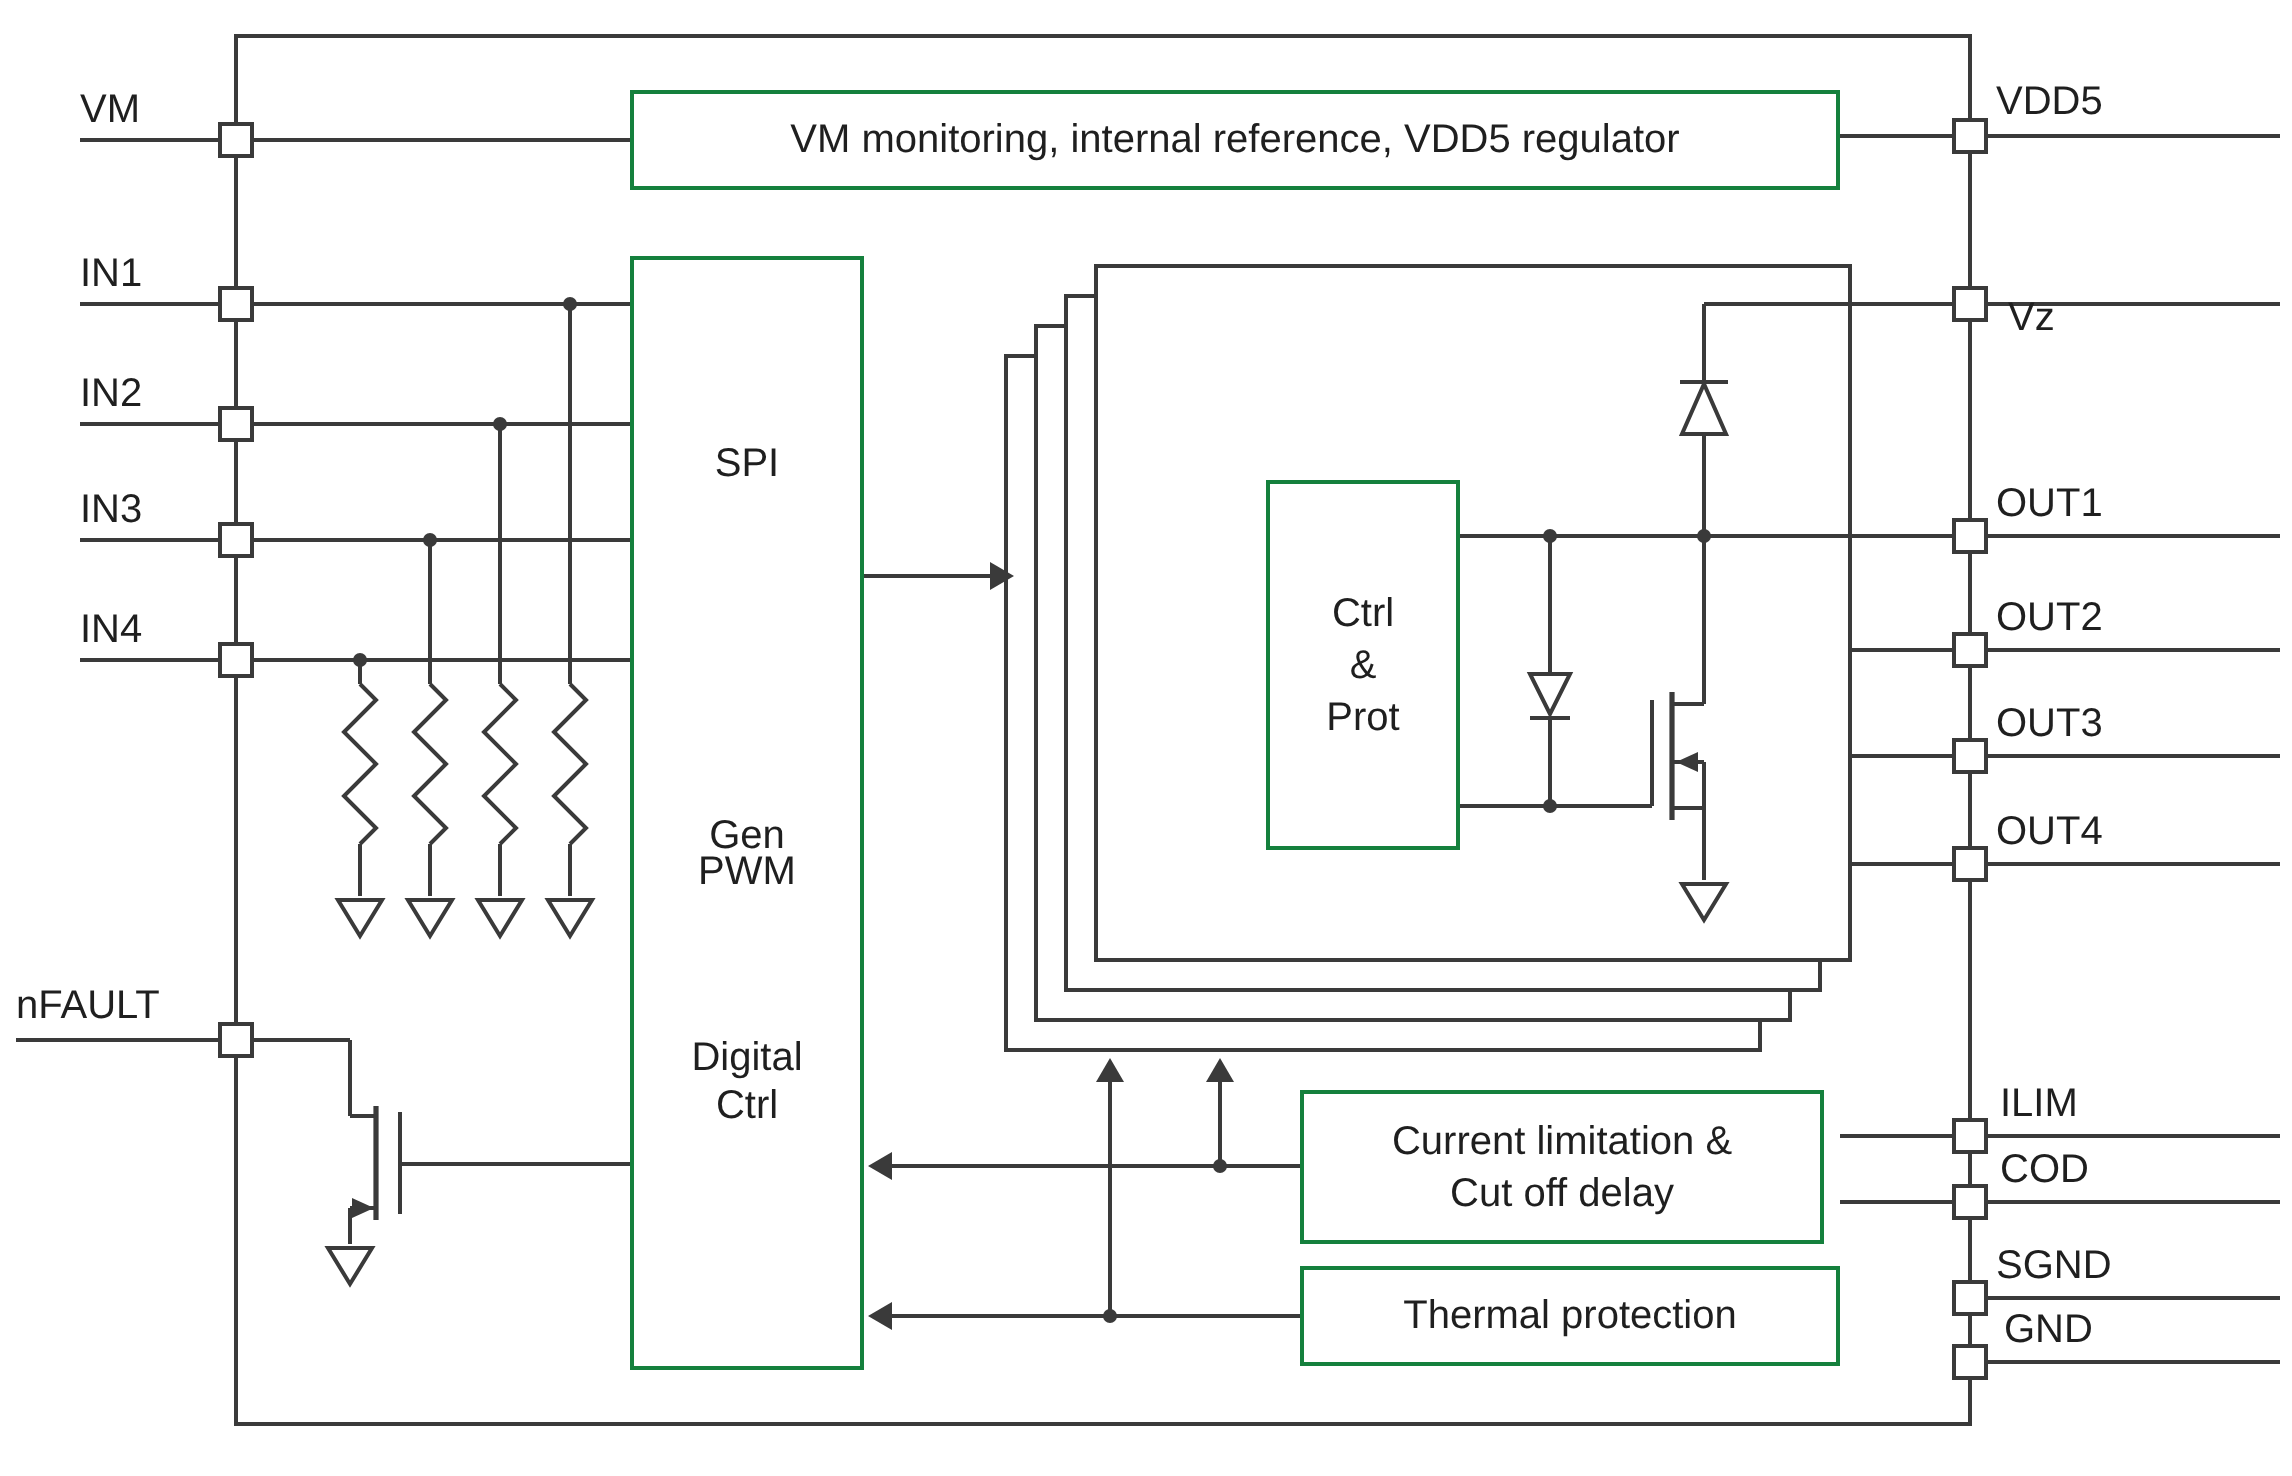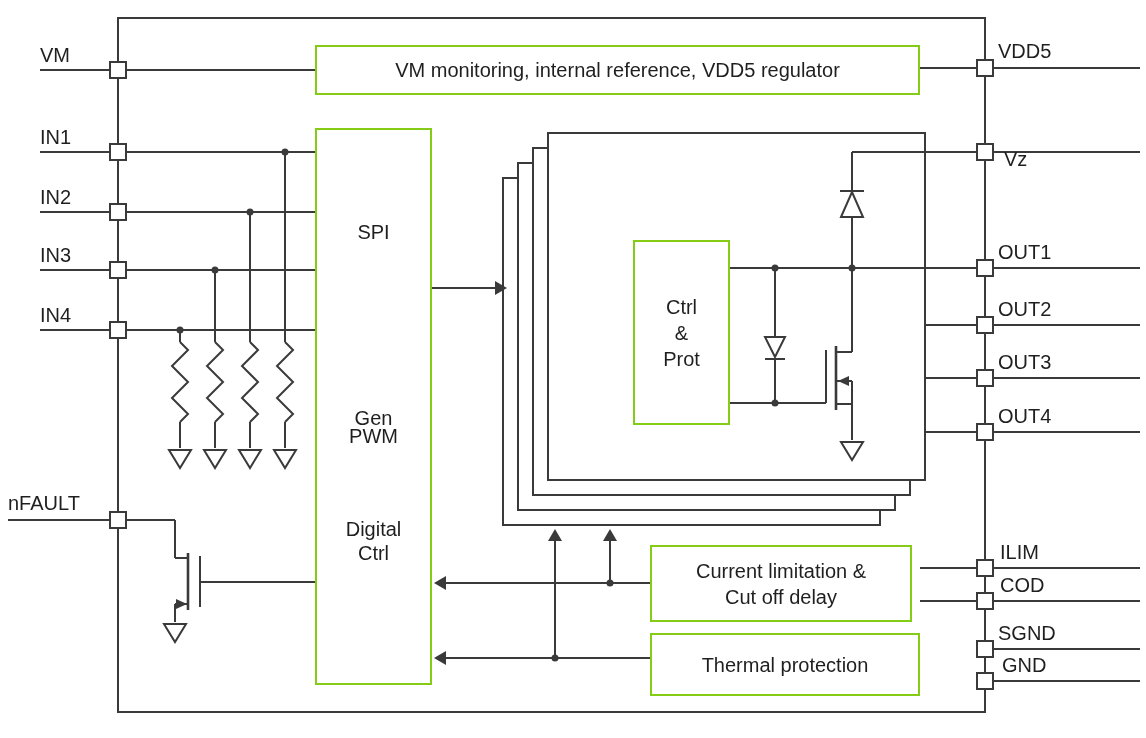--- a/index.html
+++ b/index.html
@@ -2,21 +2,21 @@
 <html><head>
 <meta charset="utf-8">
 <style>
   html,body{margin:0;padding:0;background:#fff;}
   .canvas{
     position:relative;width:1146px;height:738px;background:#fff;overflow:hidden;
     font-family:"Liberation Sans","DejaVu Sans",sans-serif;color:#1f1f1f;
   }
   .canvas svg{position:absolute;left:0;top:0;}
   .block{
-    position:absolute;background:#fff;border:2px solid #84cc16;box-sizing:border-box;
+    position:absolute;background:#fff;border:2px solid #15803d;box-sizing:border-box;
     display:flex;flex-direction:column;align-items:center;justify-content:center;
     text-align:center;font-size:20px;line-height:26px;
   }
   .logic-block{display:block;}
   .logic-block .lbl{
     position:absolute;left:0;width:100%;text-align:center;font-size:20px;line-height:24px;
   }
   .pin-label{position:absolute;font-size:20px;line-height:22px;white-space:nowrap;}
 </style>
 </head>
@@ -184,21 +184,21 @@
     <span>Ctrl</span>
     <span>&amp;</span>
     <span>Prot</span>
   </div>
 
   <div class="block" style="left:650px;top:545px;width:262px;height:77px;">
     <span>Current limitation &amp;</span>
     <span>Cut off delay</span>
   </div>
 
-  <div class="block" style="left:650px;top:633px;width:270px;height:63px;">
+  <div class="block" style="left:650px;top:633px;width:270px;height:50px;">
     <span>Thermal protection</span>
   </div>
 
   <div class="pin-label" style="left:40px;top:44px;">VM</div>
   <div class="pin-label" style="left:40px;top:126px;">IN1</div>
   <div class="pin-label" style="left:40px;top:186px;">IN2</div>
   <div class="pin-label" style="left:40px;top:244px;">IN3</div>
   <div class="pin-label" style="left:40px;top:304px;">IN4</div>
   <div class="pin-label" style="left:8px;top:492px;">nFAULT</div>
 

